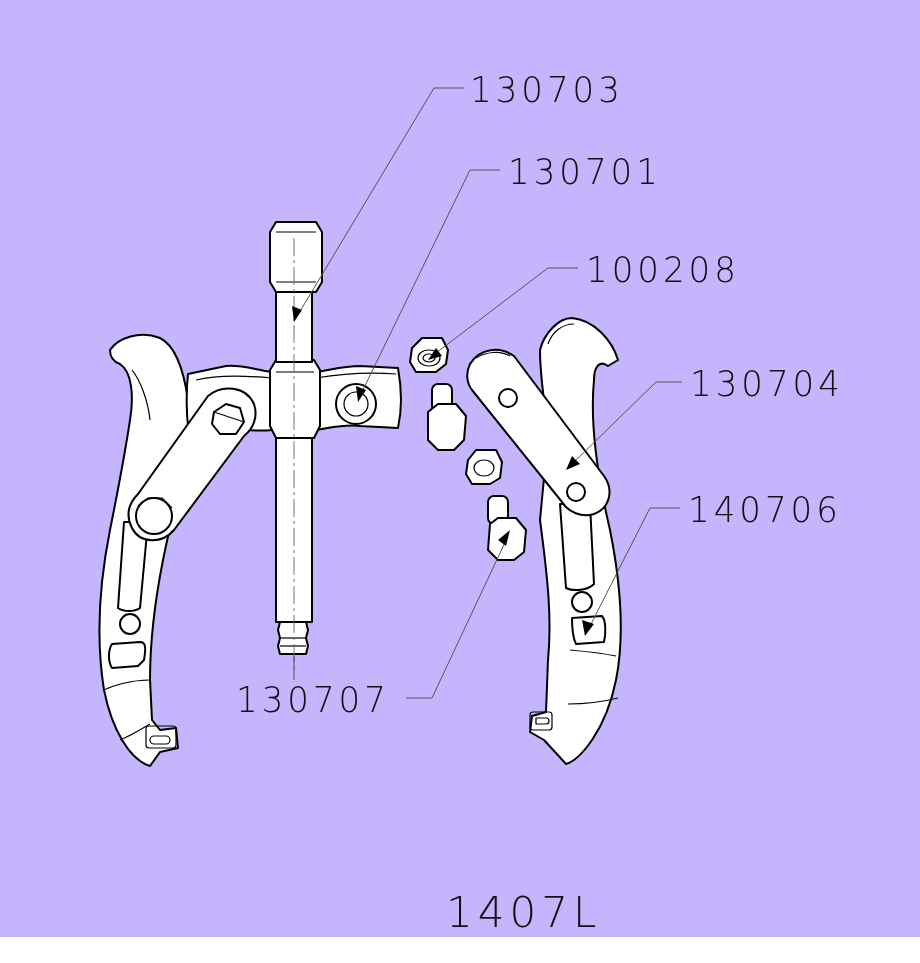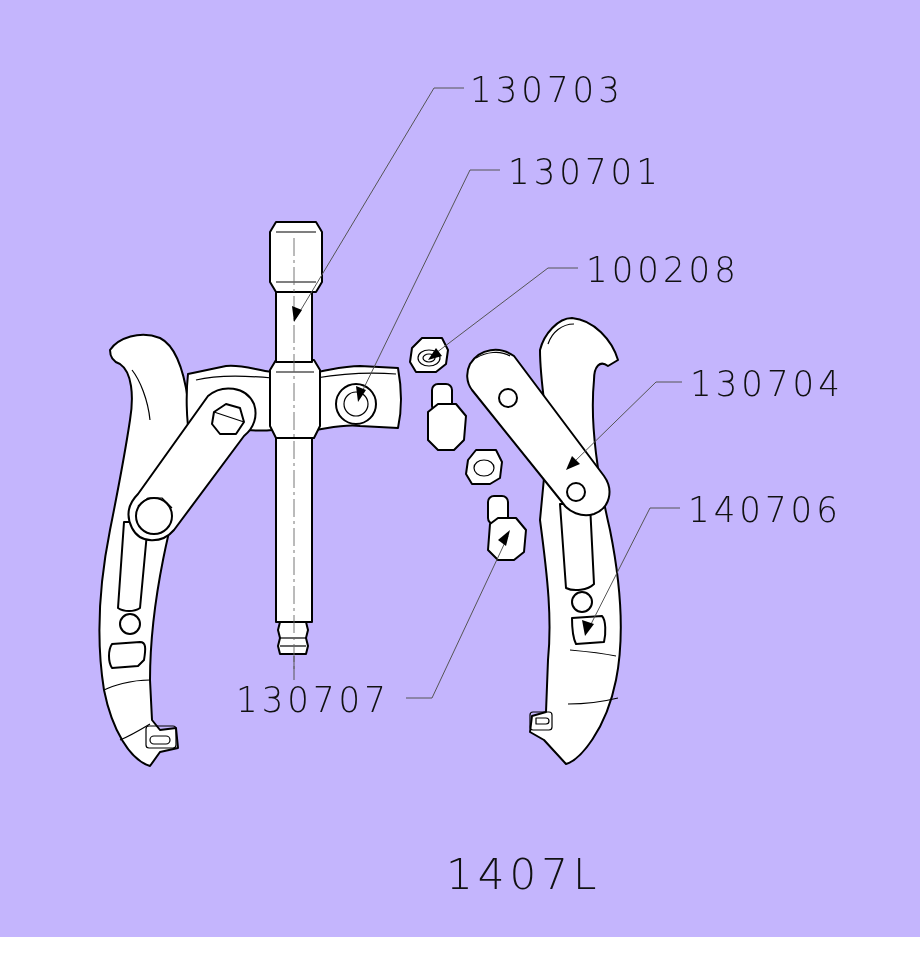--- a/index.html
+++ b/index.html
@@ -153,14 +153,14 @@
     </g>
   </svg>
 
   <div class="callout small" style="left:470px; top:72px;">130703</div>
   <div class="callout small" style="left:508px; top:154px;">130701</div>
   <div class="callout small" style="left:586px; top:252px;">100208</div>
   <div class="callout small" style="left:690px; top:366px;">130704</div>
   <div class="callout small" style="left:688px; top:492px;">140706</div>
   <div class="callout small" style="left:236px; top:682px;">130707</div>
 
-  <div class="callout model" style="left:446px; top:854px;">1407L</div>
+  <div class="callout model" style="left:446px; top:892px;">1407L</div>
 </div>
 
 </body></html>

